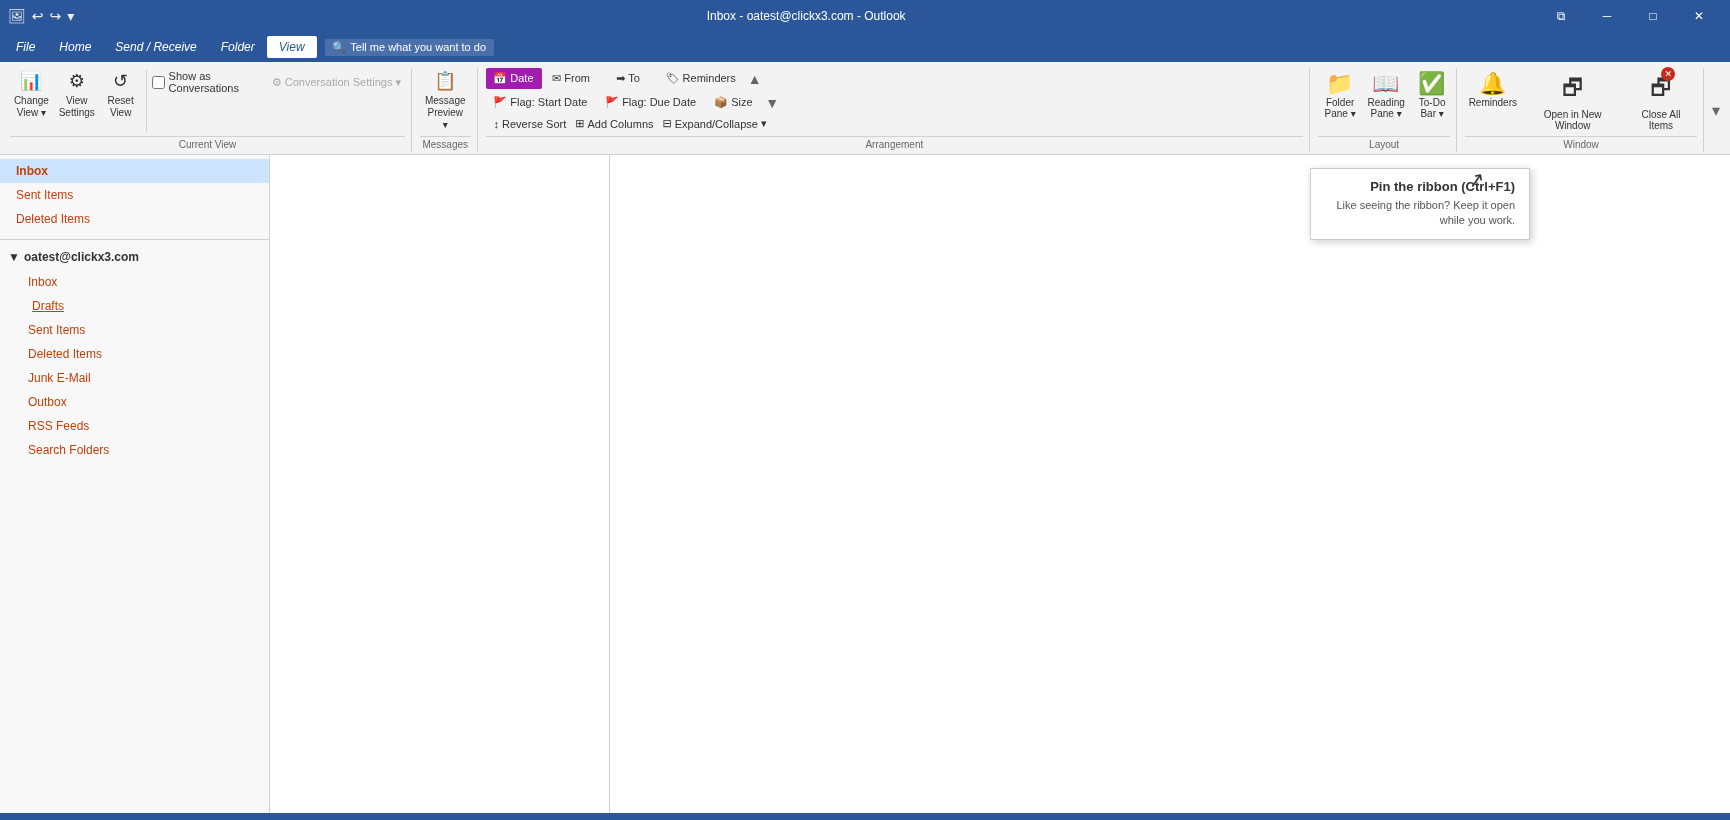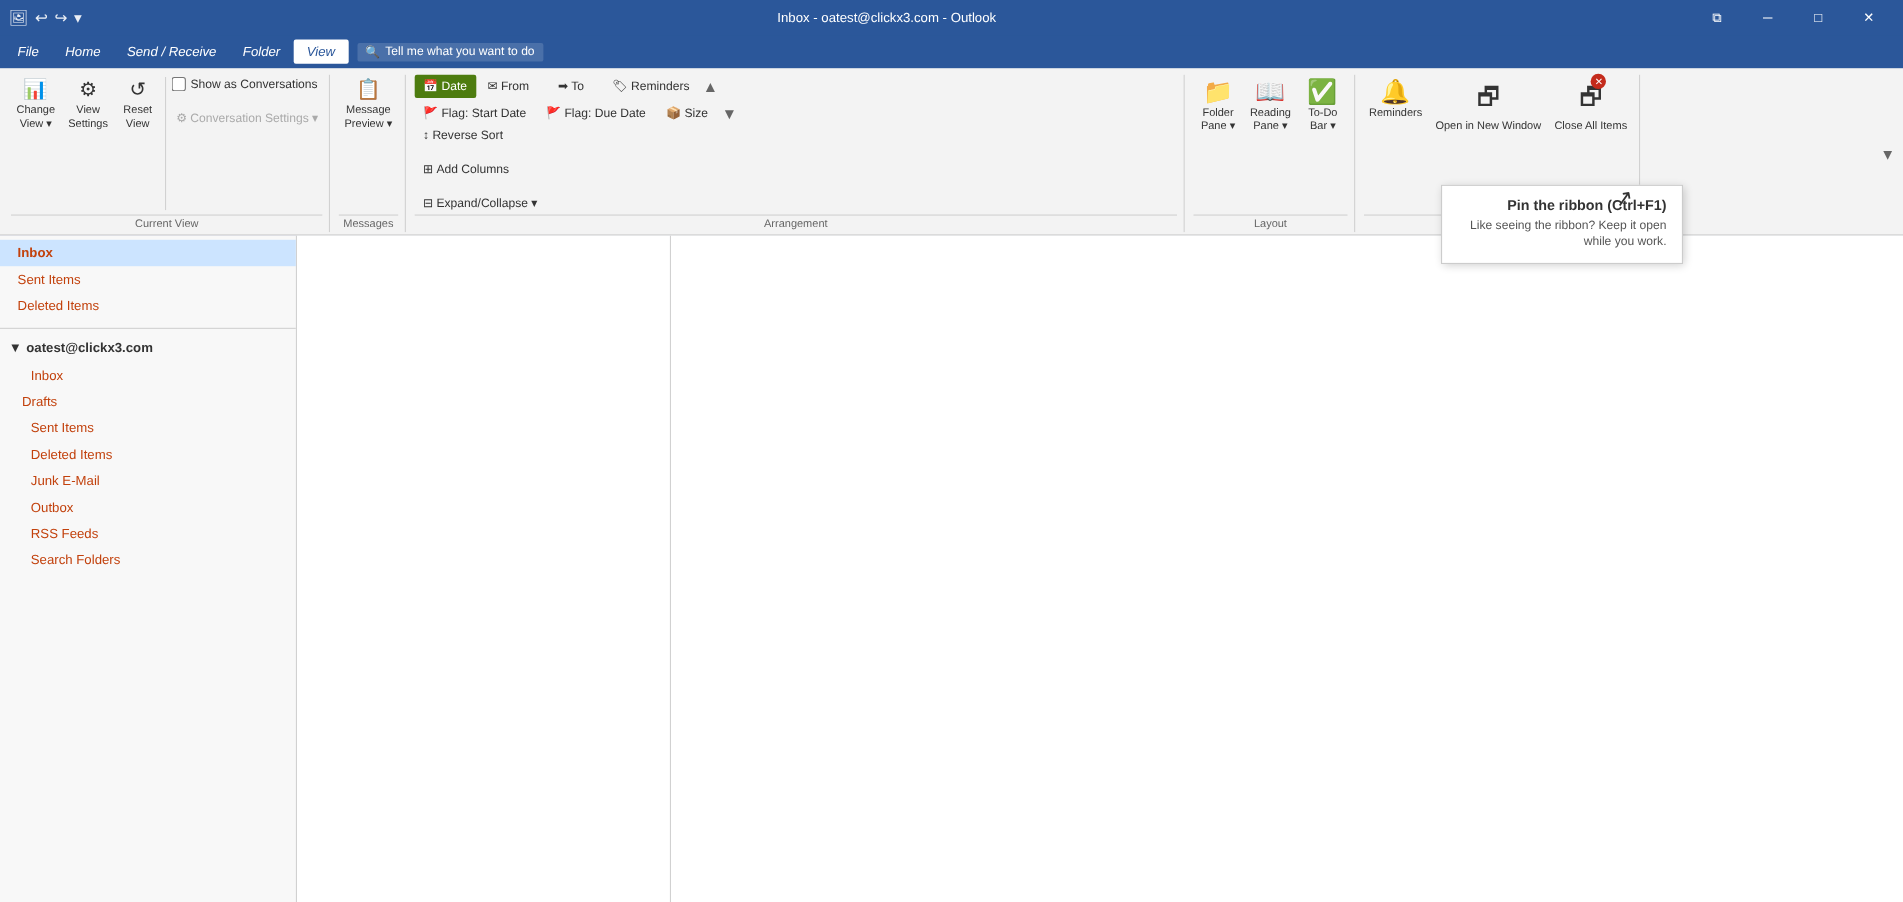--- a/index.html
+++ b/index.html
@@ -103,38 +103,38 @@
       padding: 2px 4px;
       cursor: pointer;
       border-radius: 2px;
       font-size: 11px;
       color: #333;
       white-space: nowrap;
     }
 
     .ribbon-column {
       display: flex;
-      flex-direction: column;
-      gap: 14px;
+      flex-direction: row;
+      gap: 1px;
     }
 
     .checkbox-label {
       display: flex; align-items: center; gap: 4px;
       font-size: 11px; color: #333; cursor: pointer;
       padding: 2px 0;
     }
     .checkbox-label input { margin: 0; }
     .disabled-btn {
       color: #aaa !important;
       cursor: default;
     }
 
     
     .arrange-btn {
-      background: #4d7c0f;
+      background: #a21caf;
       color: white;
       border-radius: 2px;
       padding: 4px 8px;
       font-size: 11px;
       cursor: pointer;
       min-width: 55px;
       text-align: center;
     }
     .arrange-btn-normal {
       color: #333;
@@ -425,21 +425,21 @@
     <div style="height:8px;"></div>
     <div style="border-top: 1px solid #d1d1d1;"></div>
     <div style="height:4px;"></div>
 
     <div class="sidebar-account">
       <span>▼</span>
       <span>oatest@clickx3.com</span>
     </div>
 
     <div class="sidebar-item" style="padding-left:28px;">Inbox</div>
-    <div class="sidebar-item" style="padding-left:20px;">Drafts</div>
+    <div class="sidebar-item" style="padding-left:32px;text-decoration:underline;">Drafts</div>
     <div class="sidebar-item" style="padding-left:28px;">Sent Items</div>
     <div class="sidebar-item" style="padding-left:28px;">Deleted Items</div>
     <div class="sidebar-item" style="padding-left:28px;">Junk E-Mail</div>
     <div class="sidebar-item" style="padding-left:28px;">Outbox</div>
     <div class="sidebar-item" style="padding-left:28px;">RSS Feeds</div>
     <div class="sidebar-item" style="padding-left:28px;">Search Folders</div>
   </div>
 
   <div class="content-area">
 

